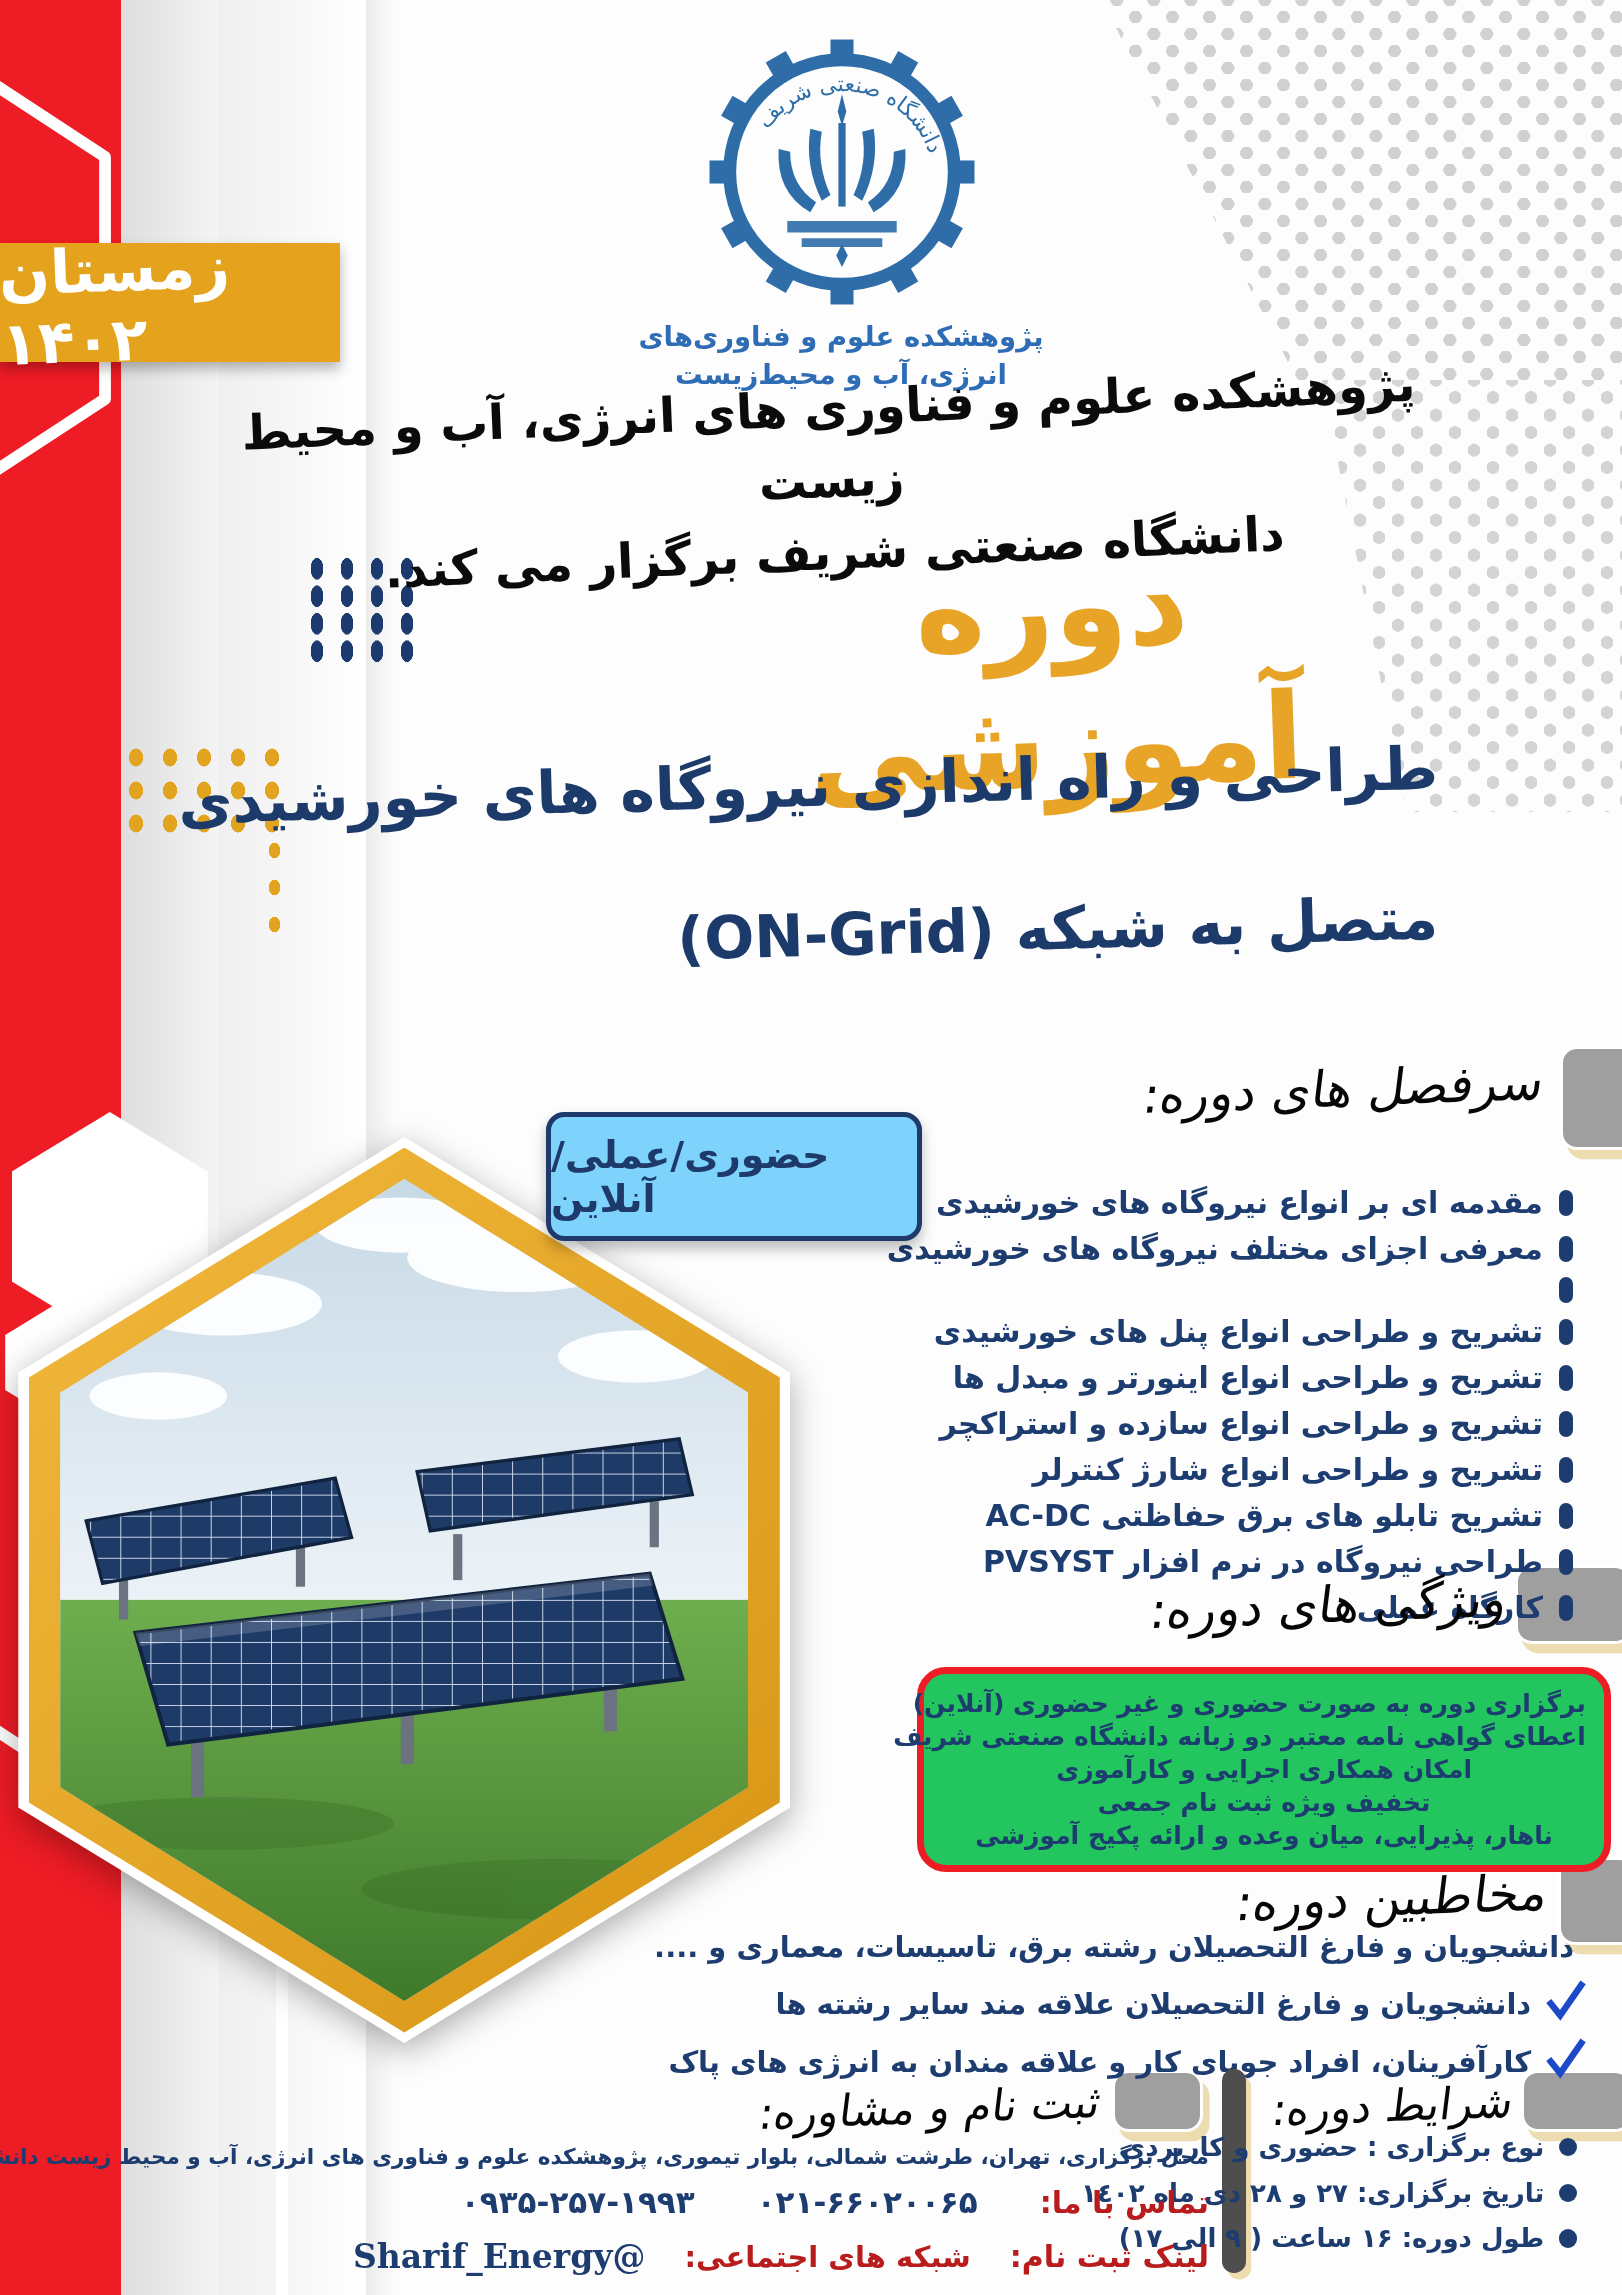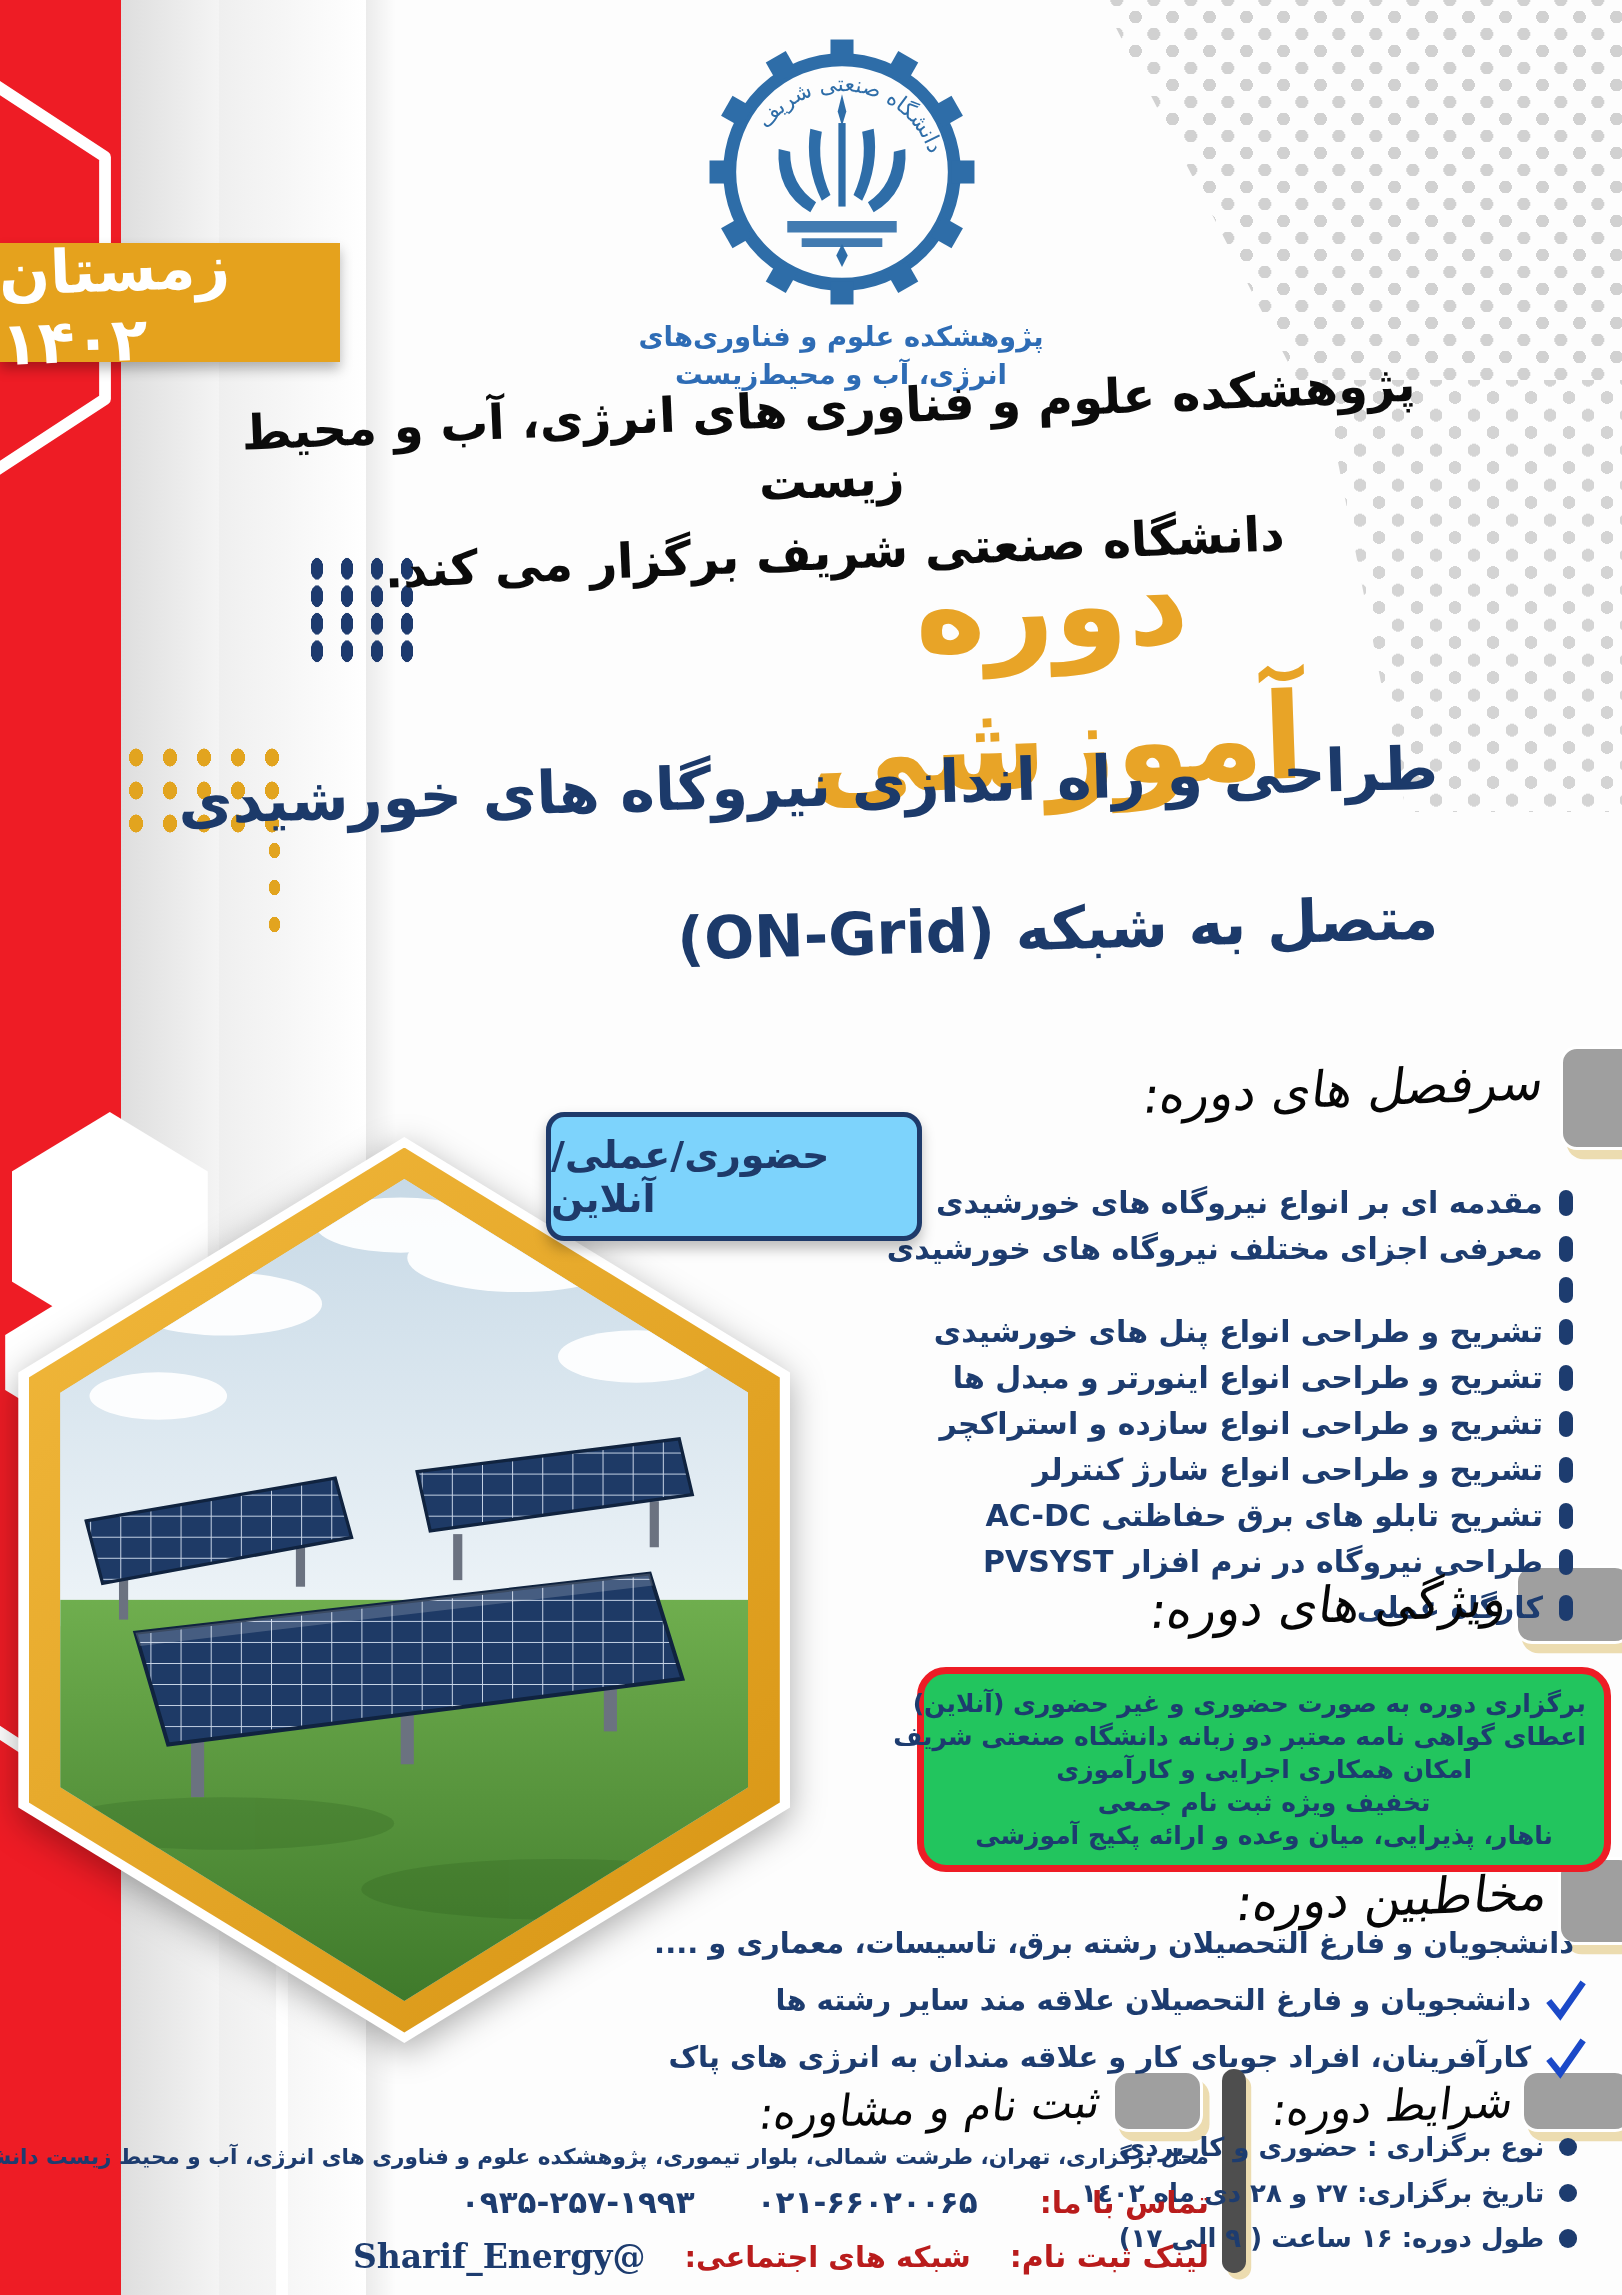--- a/index.html
+++ b/index.html
@@ -73,21 +73,21 @@
   .topics{right:34px;top:1169px;width:877px;z-index:5;direction:rtl;list-style:none;margin:16px;padding:0;}
   .topics li{display:flex;align-items:center;gap:15.7px;margin-bottom:11px;}
   .pill{width:14.4px;height:26px;border-radius:7.9px;background:#1d3c6f;flex:0 0 auto;}
   .topics .t{color:#1d3c6f;font-size:30px;font-weight:700;white-space:nowrap;}
   
   .featBox{left:917px;right:11.8px;top:1667px;z-index:5;background:#22c55e;border:7.2px solid #ee1c25;
     border-radius:29px;padding:13px 18.3px;direction:rtl;text-align:center;}
   .featBox div{color:#1d3c6f;font-size:25px;font-weight:700;line-height:33px;white-space:nowrap;}
   
   .checks{right:37px;top:1921px;width:929px;z-index:5;direction:rtl;}
-  .checks .row{display:flex;align-items:center;gap:11.8px;margin-bottom:14.4px;justify-content:flex-start;}
+  .checks .row{display:flex;align-items:flex-end;gap:11.8px;margin-bottom:14.4px;justify-content:flex-start;}
   .checks .t{color:#1d3c6f;font-size:29px;font-weight:700;white-space:nowrap;}
   
   .divider{left:1222px;top:2069px;width:23.6px;height:204px;background:#4e4e4e;border-radius:11.8px;
     z-index:5;box-shadow:5.2px 6.5px 0 #ecdcb0;}
   
   .conds{right:46px;top:2132px;z-index:5;direction:rtl;}
   .conds .row{display:flex;align-items:center;gap:14.4px;margin-bottom:15.7px;}
   .cdot{width:18.3px;height:18.3px;border-radius:50%;background:#1d3c6f;flex:0 0 auto;}
   .conds .t{color:#1d3c6f;font-size:26px;font-weight:700;white-space:nowrap;}
   

